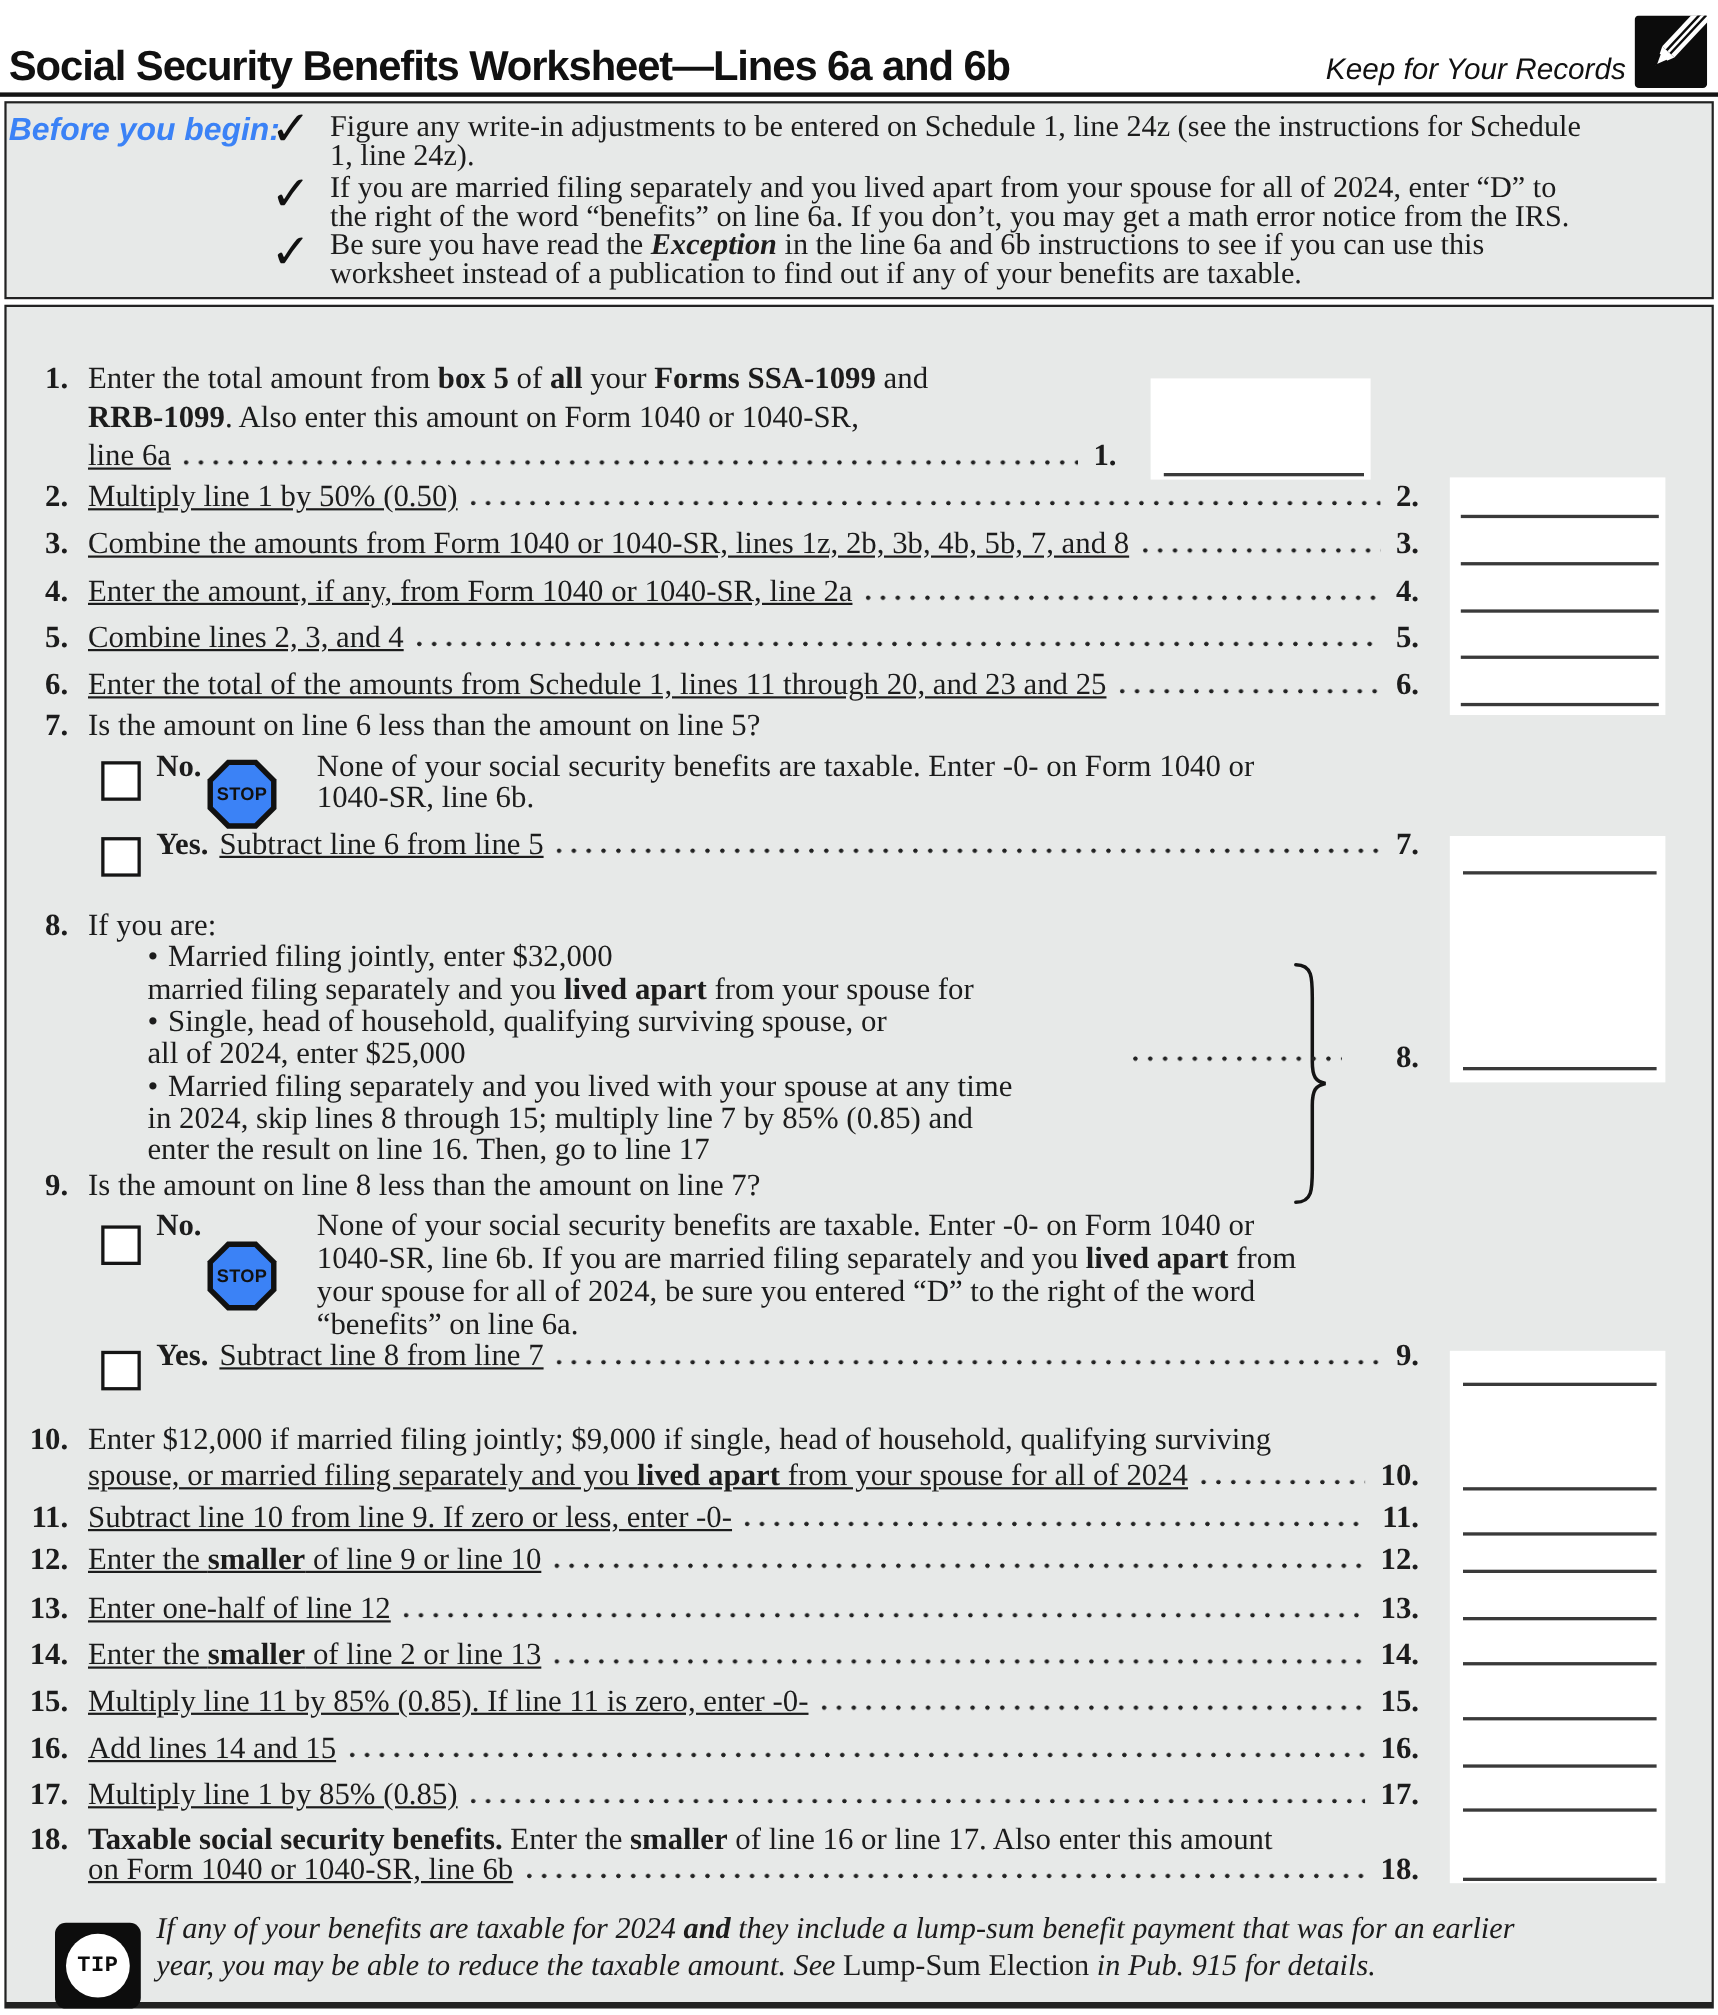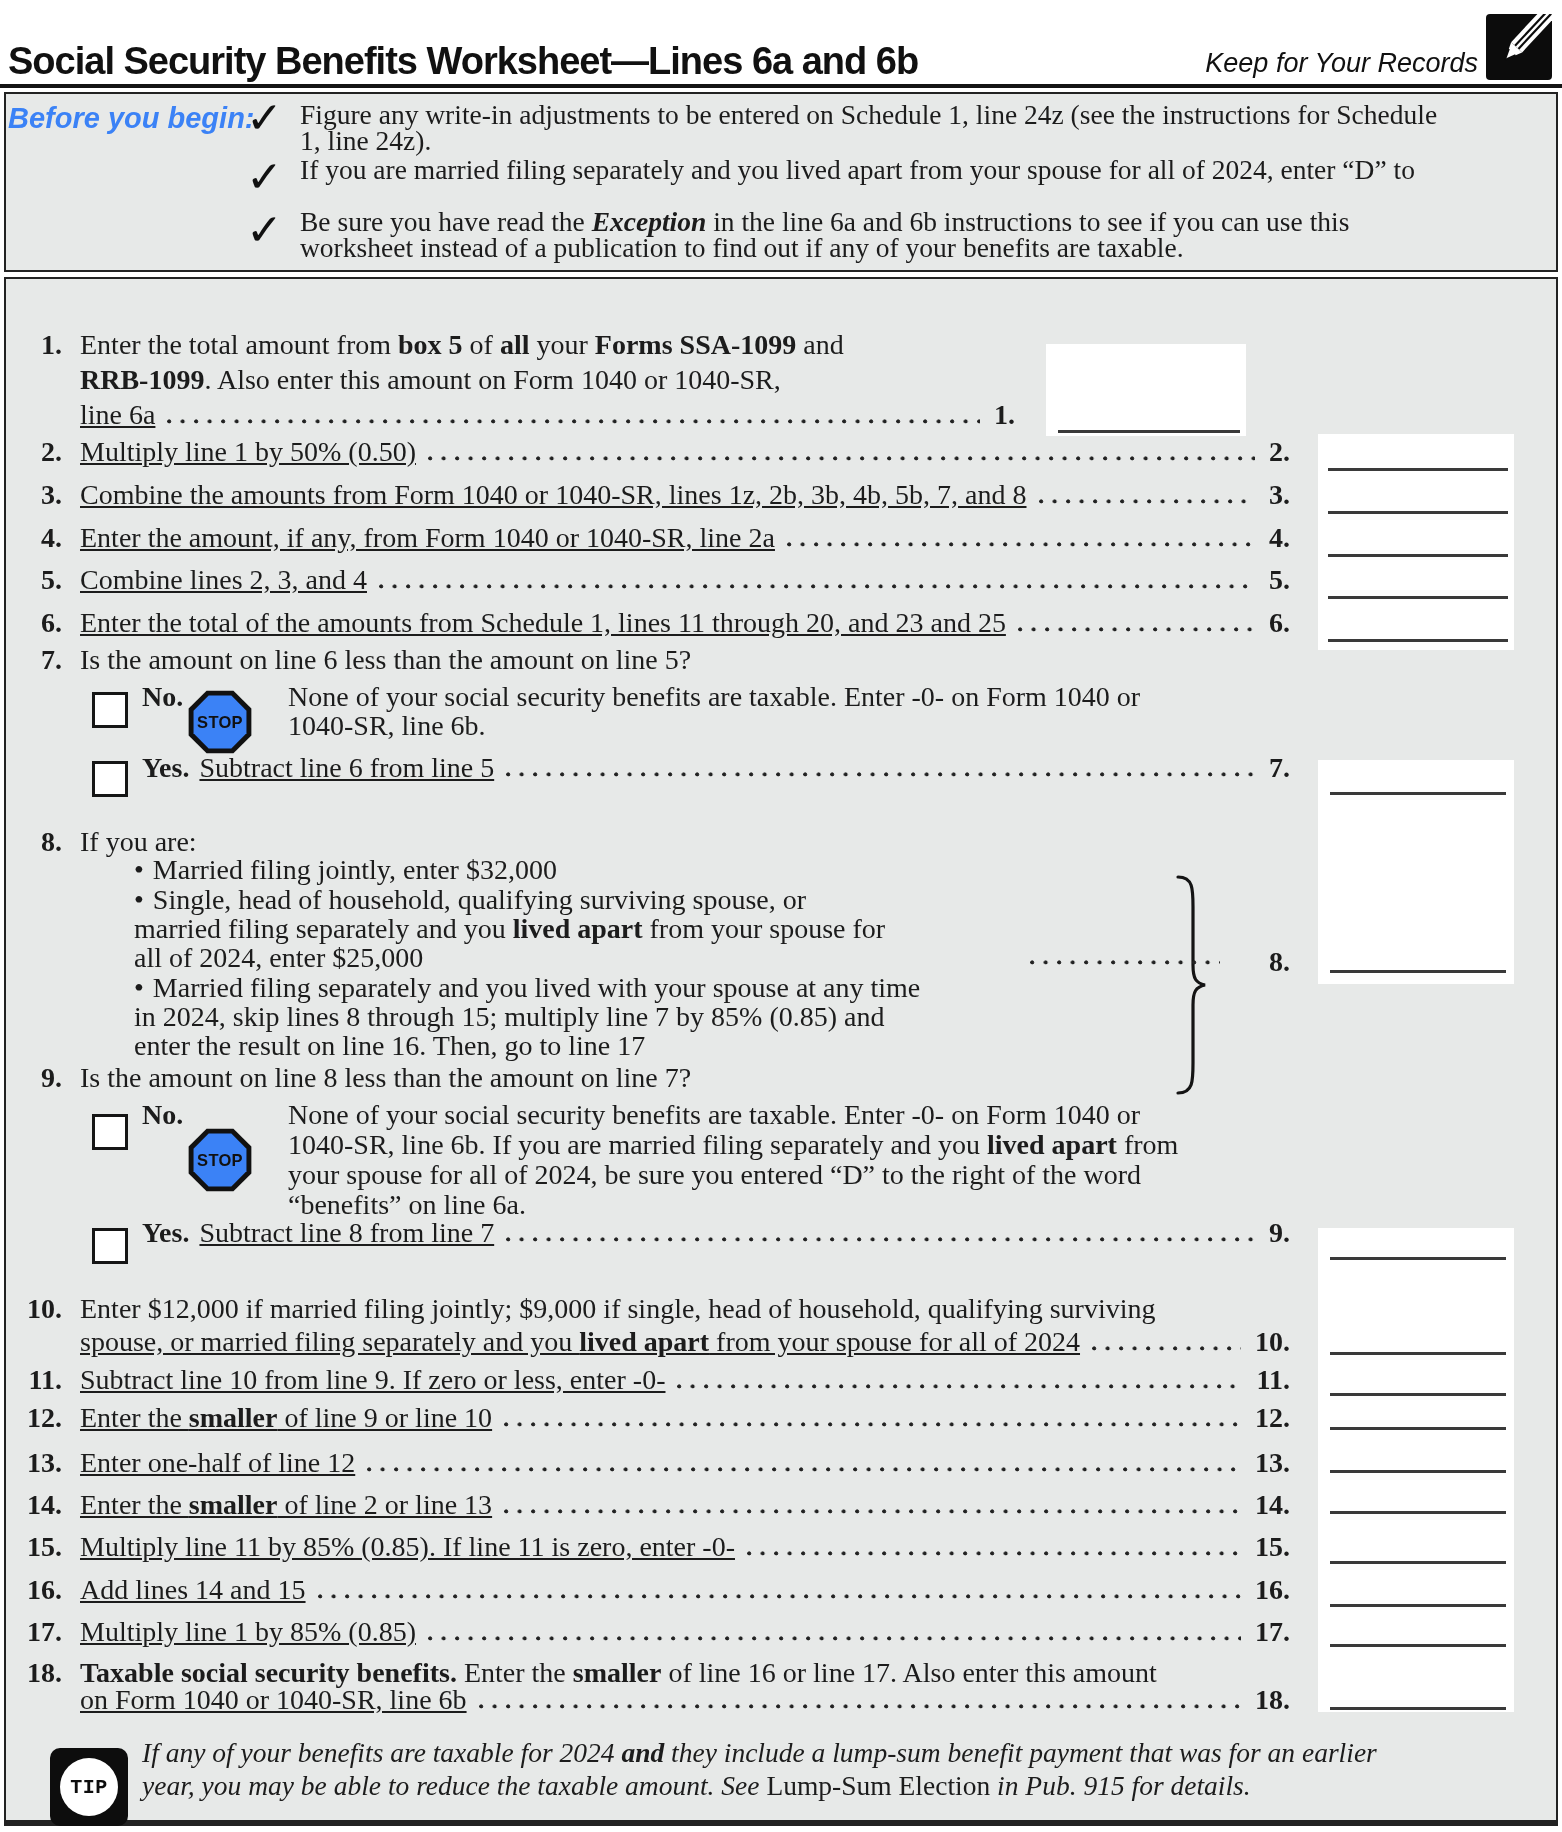--- a/index.html
+++ b/index.html
@@ -85,20 +85,21 @@
   <div id="by-label" class="abs">Before you begin:</div>
 
   <div class="abs check" style="top:96px">✓</div>
   <div class="abs bitem" style="top:102px">
     <div><span>Figure any write-in adjustments to be entered on Schedule 1, line 24z (see the instructions for Schedule</span></div>
     <div><span>1, line 24z).</span></div>
   </div>
   <div class="abs check" style="top:155px">✓</div>
   <div class="abs bitem" style="top:157px">
     <div><span>If you are married filing separately and you lived apart from your spouse for all of 2024, enter “D” to</span></div>
+    <div><span>the right of the word “benefits” on line 6a. If you don’t, you may get a math error notice from the IRS.</span></div>
   </div>
   <div class="abs check" style="top:208px">✓</div>
   <div class="abs bitem" style="top:209px">
     <div><span>Be sure you have read the </span><span style="font-weight: bold; font-style: italic;">Exception</span><span> in the line 6a and 6b instructions to see if you can use this</span></div>
     <div><span>worksheet instead of a publication to find out if any of your benefits are taxable.</span></div>
   </div>
 
   <div id="panel-main" class="abs panel"></div>
 
   <div class="abs box" style="left:1046px;top:344px;width:200px;height:92px"></div>
@@ -190,22 +191,22 @@
     <span class="rowlab">7.</span>
   </div>
 
   <div class="abs num" style="top:824px">8.</div>
   <div class="abs row" style="left:80px;top:824px">If you are:</div>
 
   <div class="abs bul" style="left:134px;top:855px">
     <div><span class="bdot">•</span><span><span>Married filing jointly, enter $32,000</span></span></div>
   </div>
   <div class="abs bul" style="left:134px;top:885px">
+    <div><span>married filing separately and you </span><span style="font-weight: bold;">lived apart</span><span> from your spouse for</span></div>
     <div><span class="bdot">•</span><span><span>Single, head of household, qualifying surviving spouse, or</span></span></div>
-    <div><span>married filing separately and you </span><span style="font-weight: bold;">lived apart</span><span> from your spouse for</span></div>
     <div><span>all of 2024, enter $25,000</span></div>
   </div>
   <div class="abs bul" style="left:134px;top:973px">
     <div><span class="bdot">•</span><span><span>Married filing separately and you lived with your spouse at any time</span></span></div>
     <div><span>in 2024, skip lines 8 through 15; multiply line 7 by 85% (0.85) and</span></div>
     <div><span>enter the result on line 16. Then, go to line 17</span></div>
   </div>
 
   <svg class="abs" style="left:1174px;top:874px" width="34" height="222" viewBox="0 0 34 222">
     <path d="M4 3 C19 3 19 15 19 33 L19 91 C19 105 22 109 31 111 C22 113 19 117 19 131 L19 189 C19 207 19 219 4 219" fill="none" stroke="#141414" stroke-width="3.2" stroke-linecap="round"></path>

